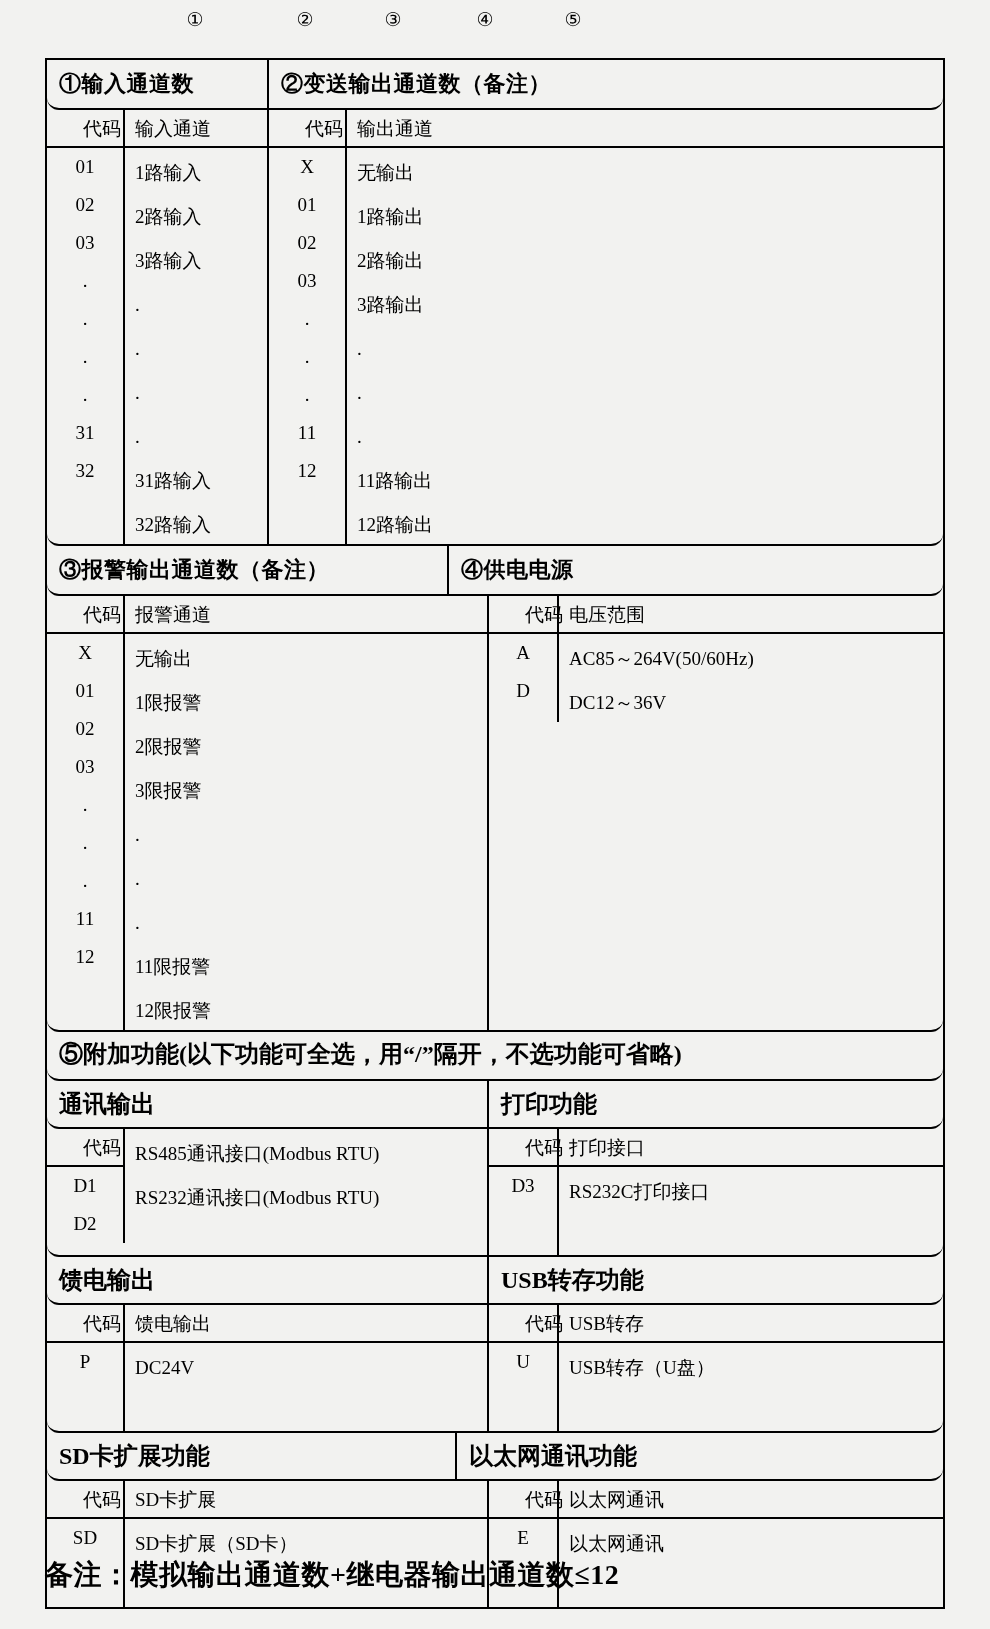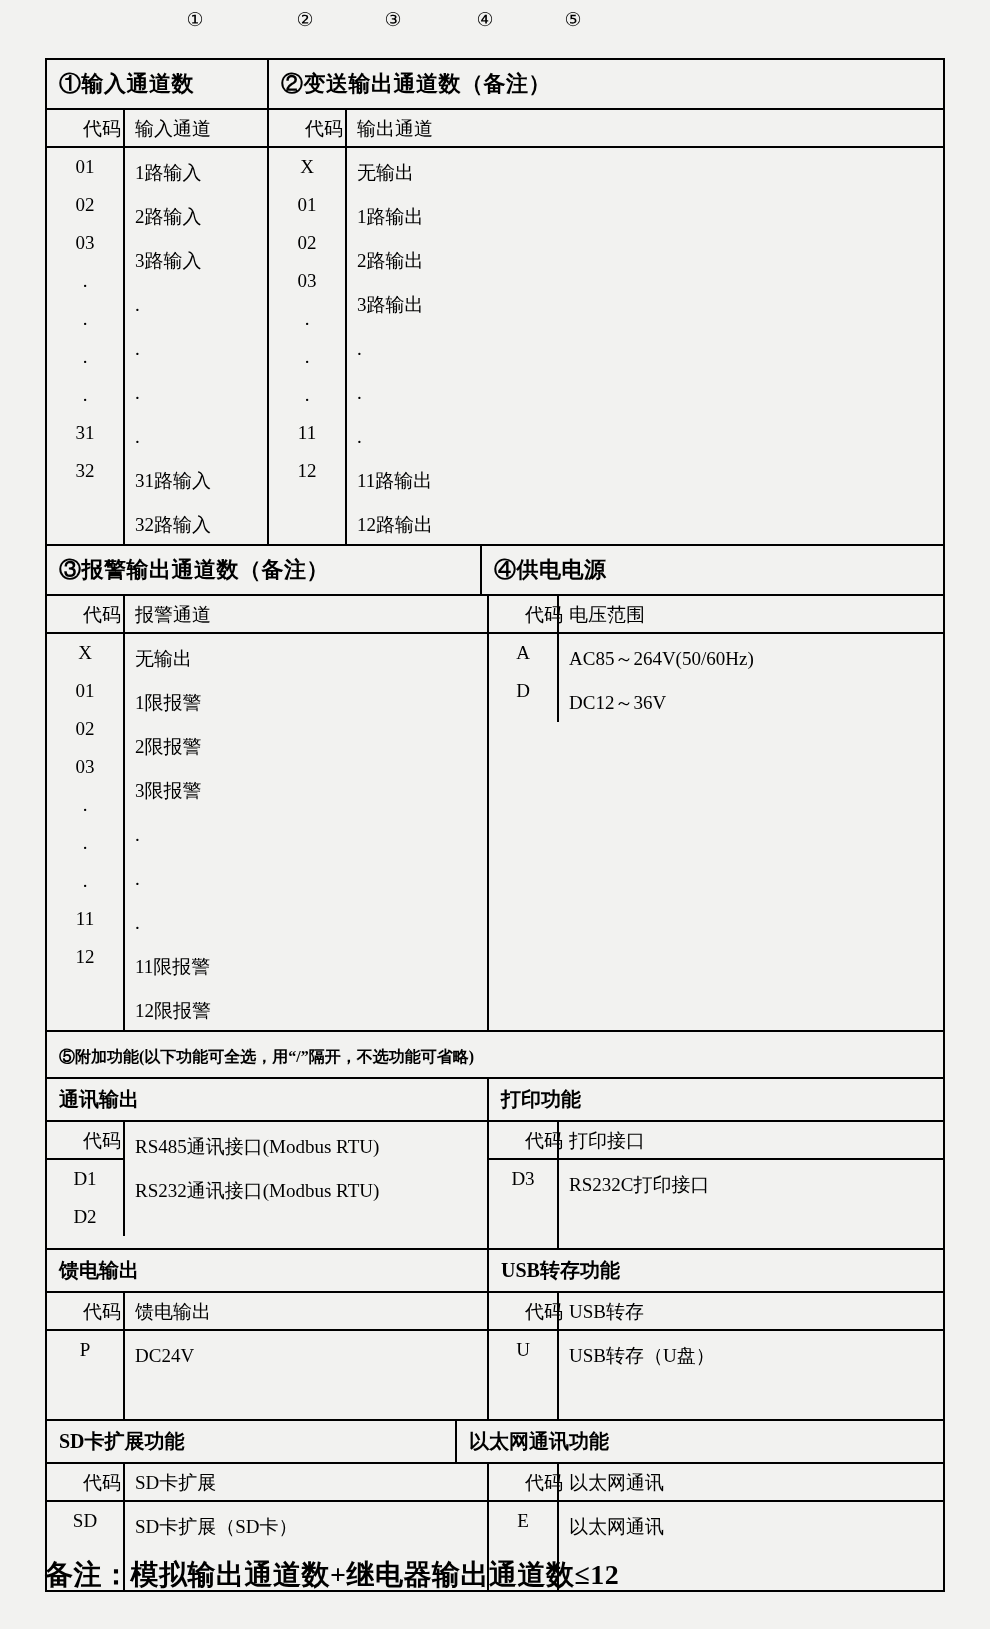--- a/index.html
+++ b/index.html
@@ -41,21 +41,21 @@
   .frame {
     position: absolute;
     left: 45px;
     top: 58px;
     width: 900px;
     border: 2px solid #000;
     box-sizing: border-box;
     background: #f2f2f0;
   }
 
-  .row { display: flex; }
+  .row { display: flex; border-radius: 12px; }
   .cell {
     box-sizing: border-box;
     position: relative;
   }
   .bl { border-left: 2px solid #000; }
   .bb { border-bottom: 2px solid #000; }
 
   .hdr {
     font-weight: bold;
     font-size: 22px;
@@ -100,27 +100,27 @@
     position: absolute;
     left: 45px;
     top: 1556px;
     font-size: 28px;
     font-weight: bold;
     letter-spacing: 0.5px;
   }
 
   .sec5hdr {
     font-weight: bold;
-    font-size: 16px;
-    padding: 15px 8px 9px 12px;
+    font-size: 24px;
+    padding: 6px 8px 9px 12px;
     white-space: nowrap;
   }
   .smalltitle {
     font-weight: bold;
-    font-size: 20px;
+    font-size: 24px;
     padding: 7px 10px 7px 12px;
   }
 </style>
 </head>
 <body>
 
 <div class="page">
 
   <div class="markers">
     <span class="marker" style="left:182px">①</span>
@@ -196,21 +196,21 @@
             <div class="hline">.</div>
             <div class="hline">.</div>
             <div class="hline">11路输出</div>
             <div class="hline">12路输出</div>
           </div>
         </div>
       </div>
     </div>
 
     <div class="row bb">
-      <div class="cell" style="width:433px">
+      <div class="cell" style="width:400px">
         <div class="hdr">③报警输出通道数（备注）</div>
       </div>
       <div class="cell bl" style="flex:1">
         <div class="hdr">④供电电源</div>
       </div>
     </div>
 
     <div class="row bb">
 
       <div class="cell" style="width:440px">

